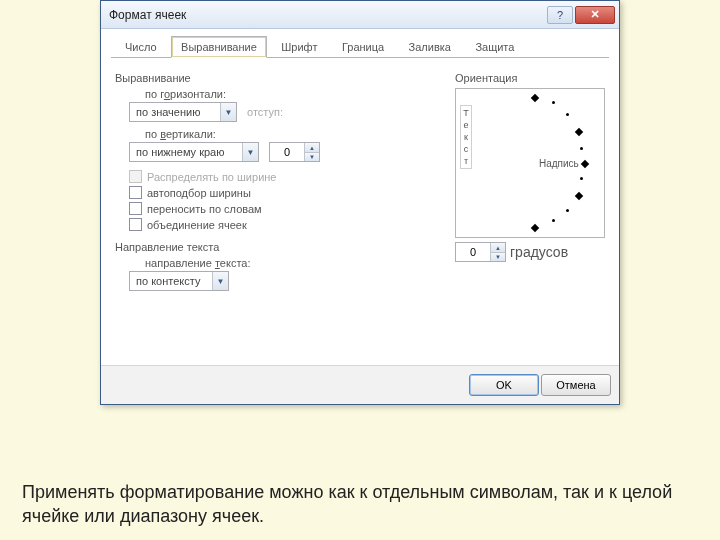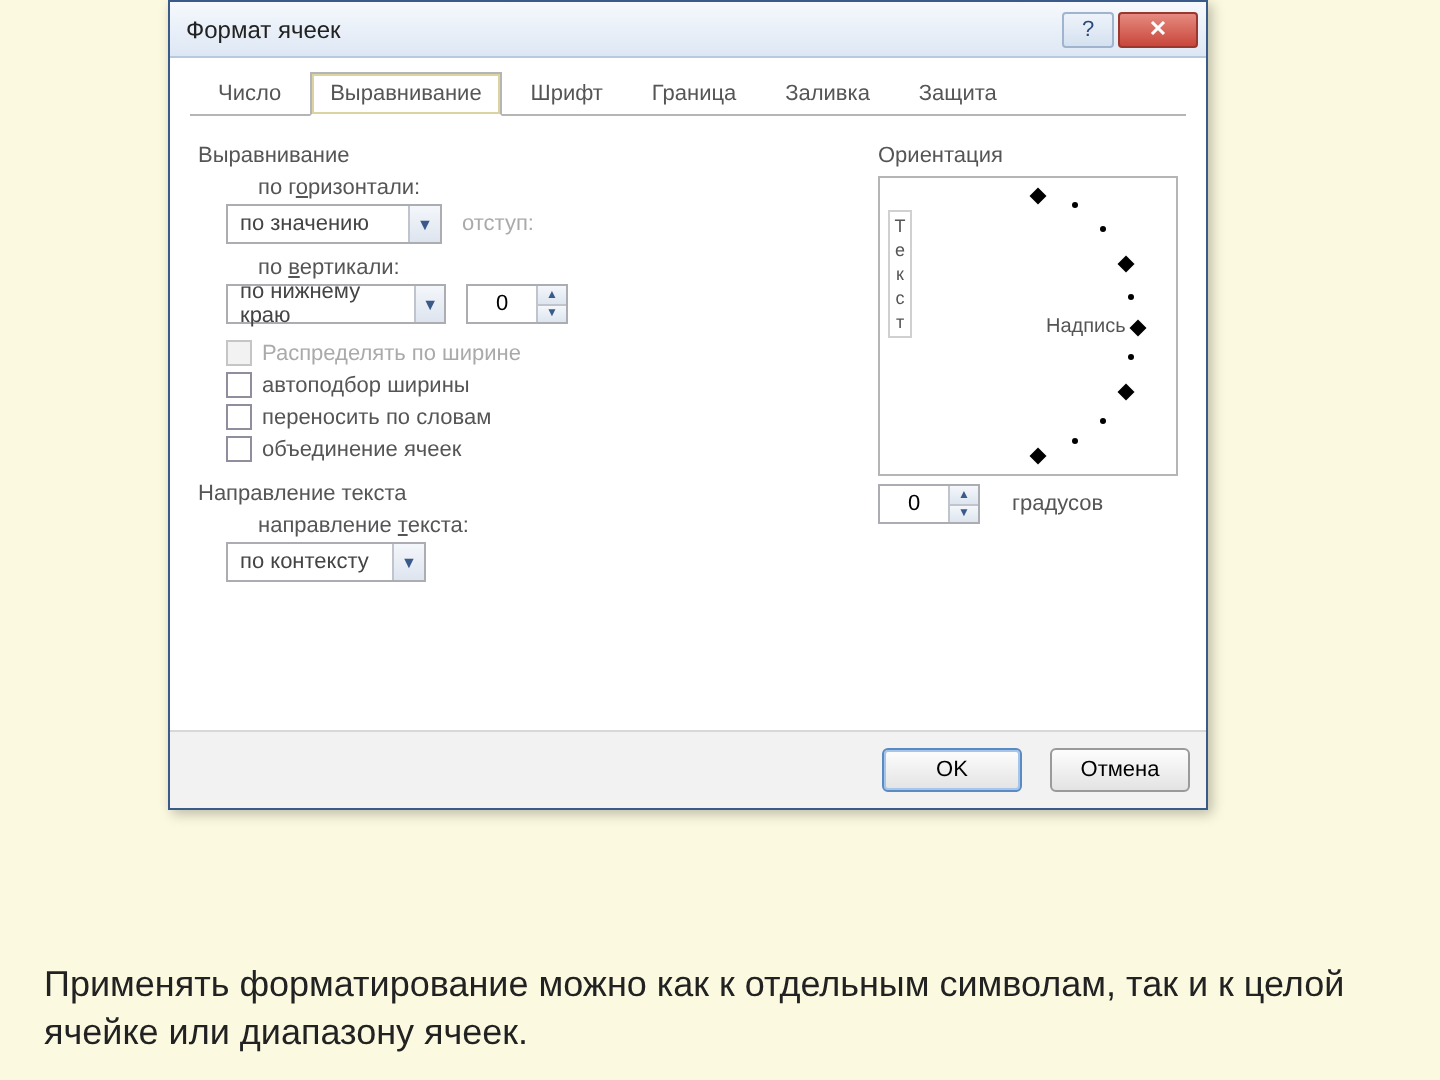--- a/index.html
+++ b/index.html
@@ -1,17 +1,17 @@
 <!DOCTYPE html>
 <html><head>
 <meta charset="utf-8">
 <style>
   * { box-sizing: border-box; font-family: Tahoma, Verdana, sans-serif; }
   body { margin: 0; background: #fbf9df; width: 720px; height: 540px; position: relative; }
-  .dialog { position: absolute; left: 84px; top: 0; width: 520px; background: #15803d; border: 1px solid #3a5a8a; box-shadow: 2px 2px 6px rgba(0,0,0,0.25); }
+  .dialog { position: absolute; left: 100px; top: 0; width: 520px; background: #15803d; border: 1px solid #3a5a8a; box-shadow: 2px 2px 6px rgba(0,0,0,0.25); }
   .titlebar { height: 28px; background: linear-gradient(#f6f9fd,#dde7f4); border-bottom: 1px solid #b8c8de; display: flex; align-items: center; padding: 0 4px 0 8px; font-size: 12px; color: #222; }
   .titlebar .spacer { flex: 1; }
   .tb-btn { width: 26px; height: 18px; margin-left: 2px; border: 1px solid #a0b4cf; background: linear-gradient(#eef3fa,#d5e1f0); display: flex; align-items: center; justify-content: center; font-size: 11px; color: #2a4a7a; border-radius: 2px; cursor: default; }
   .tb-close { width: 40px; background: linear-gradient(#e58a80,#c9463a); color: #fff; border-color: #9a372e; font-weight: bold; }
   .body { padding: 6px 10px 10px 10px; background: #fff; }
   .tabs { border-bottom: 1px solid #b5b5b5; padding-left: 4px; }
   .tab { display: inline-block; font-size: 11px; color: #555; padding: 4px 9px; border: 1px solid transparent; position: relative; top: 1px; cursor: default; }
   .tab.active { border: 1px solid #b5b5b5; border-bottom: 1px solid #fff; background: #fff; box-shadow: inset 0 0 0 1px #dcd4a0; }
   .panel { padding: 8px 4px 4px 4px; font-size: 11px; color: #555; display: flex; }
   .left-col { flex: 1; }
@@ -33,22 +33,22 @@
   .check .box { width: 13px; height: 13px; border: 1px solid #8e8f9e; margin-right: 5px; background: #fff; }
   .check.disabled .box { background: #f2f2f2; border-color: #c5c5c5; }
   .check.disabled .lbl { color: #aaa; }
   .orient-box { border: 1px solid #b5b5b5; height: 150px; margin-top: 4px; position: relative; }
   .vtext { position: absolute; left: 4px; top: 16px; width: 12px; display: flex; flex-direction: column; gap: 2px; font-size: 9px; color: #555; align-items: center; border: 1px solid #d0d0d0; padding: 2px 0; }
   .arc { position: absolute; left: 24px; right: 6px; top: 6px; bottom: 6px; }
   .diamond { position: absolute; width: 6px; height: 6px; background: #000; transform: rotate(45deg); }
   .dot { position: absolute; width: 3px; height: 3px; background: #000; border-radius: 50%; }
   .nadpis { position: absolute; font-size: 10px; color: #555; left: 50%; top: 46%; }
   .deg-row { display: flex; align-items: center; margin-top: 4px; }
-  .deg-lbl { font-size: 11px; color: #555; margin-left: 16px; text-align: center; }
-  .footer { border-top: 1px solid #d8d8d8; padding: 8px; display: flex; justify-content: flex-end; gap: 14px; background: #f2f2f2; }
+  .deg-lbl { font-size: 14px; color: #555; margin-left: 4px; text-align: center; }
+  .footer { border-top: 1px solid #d8d8d8; padding: 8px; display: flex; justify-content: flex-end; gap: 2px; background: #f2f2f2; }
   .btn { min-width: 70px; height: 22px; font-size: 11px; border: 1px solid #9a9a9a; background: linear-gradient(#fdfdfd,#e3e3e3); border-radius: 3px; display: flex; align-items: center; justify-content: center; padding: 0 10px; cursor: default; }
   .btn.primary { border-color: #5a8ac2; box-shadow: 0 0 0 1px #a6c5ea inset; }
   .caption { position: absolute; left: 22px; top: 480px; right: 22px; font-size: 18px; color: #222; line-height: 1.35; }
 </style>
 </head>
 <body>
 
 <div class="dialog">
   <div class="titlebar">
     <span>Формат ячеек</span>
@@ -75,21 +75,21 @@
             <div class="dropdown" style="width:108px;">
               <span class="val">по значению</span>
               <span style="flex:1"></span>
               <span class="dd-btn">▼</span>
             </div>
             <span style="margin-left:10px; color:#aaa;">отступ:</span>
           </div>
 
           <div class="field-label" style="margin-top:6px;">по <span class="underline">в</span>ертикали:</div>
           <div class="row">
-            <div class="dropdown" style="width:110px;">
+            <div class="dropdown" style="width:130px;">
               <span class="val">по нижнему краю</span>
               <span style="flex:1"></span>
               <span class="dd-btn">▼</span>
             </div>
             <div class="spinner">
               <input value="0" style="">
               <div class="spin-btns">
                 <div class="spin-btn">▲</div>
                 <div class="spin-btn">▼</div>
               </div>

